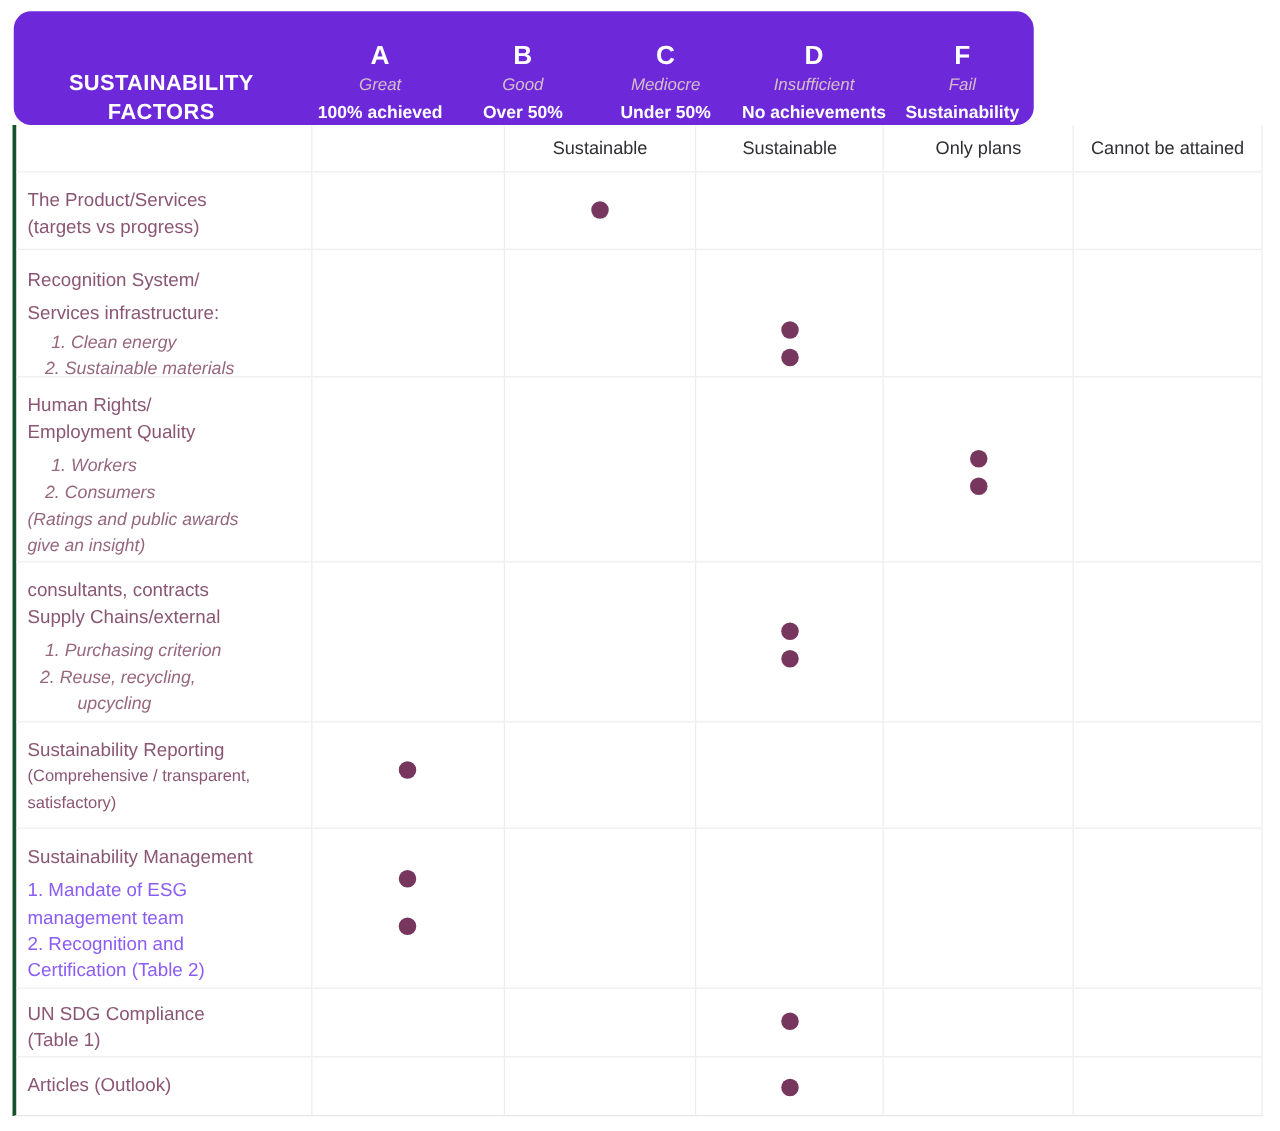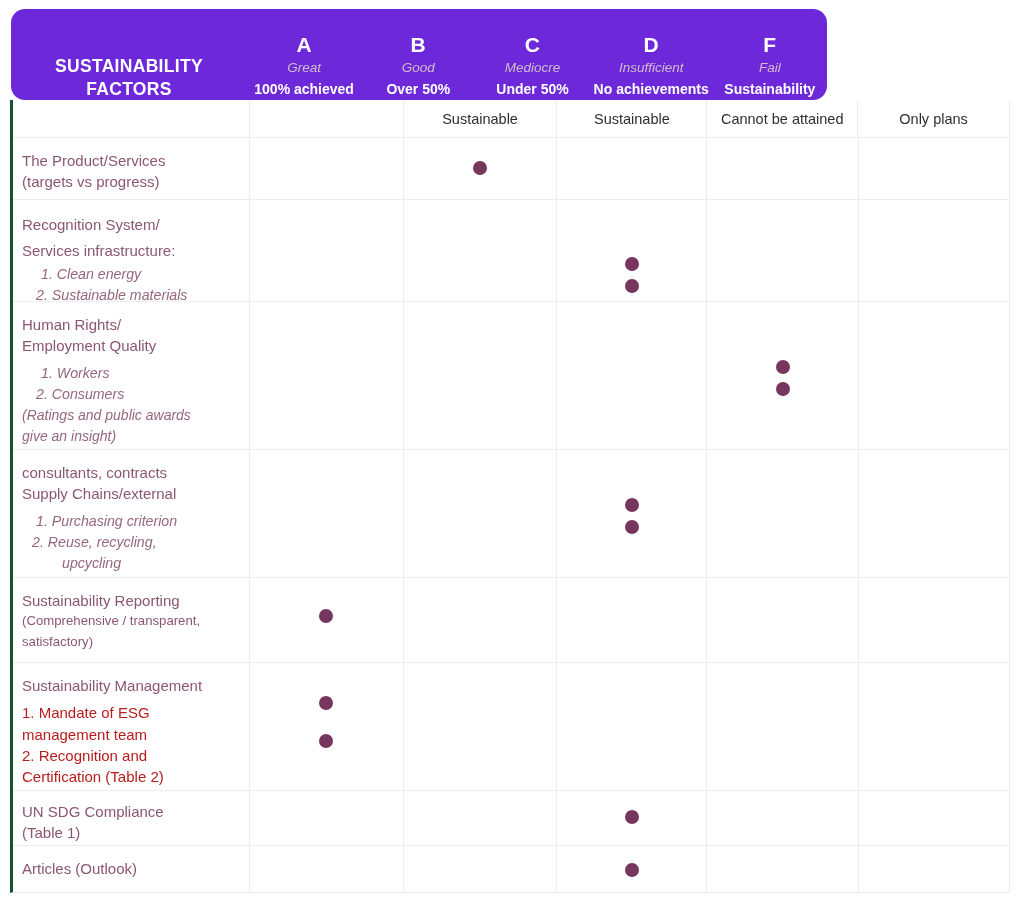--- a/index.html
+++ b/index.html
@@ -136,21 +136,21 @@
     color: #96677E;
   }
   .f-small {
     font-size: 13.2px;
     line-height: 1.58;
     color: #8B5674;
   }
   .f-plain {
     font-size: 15px;
     line-height: 1.42;
-    color: #b91c1c;
+    color: #8b5cf6;
   }
 
   
   .dots {
     position: relative;
     height: 100%;
   }
   .dot {
     position: absolute;
     width: 14px; height: 14px;
@@ -212,25 +212,25 @@
       </div>
       <div class="cell c-a">
         <span class="sublabel"></span>
       </div>
       <div class="cell c-b">
         <span class="sublabel">Sustainable</span>
       </div>
       <div class="cell c-c">
         <span class="sublabel">Sustainable</span>
       </div>
+      <div class="cell c-d">
+        <span class="sublabel">Only plans</span>
+      </div>
       <div class="cell c-f">
         <span class="sublabel">Cannot be attained</span>
-      </div>
-      <div class="cell c-d">
-        <span class="sublabel">Only plans</span>
       </div>
     </div>
 
     <div class="row" style="height:62px;">
       <div class="cell c-factor">
         <div class="factor">
           <div class="f-title">The Product/Services</div>
           <div class="f-title">(targets vs progress)</div>
         </div>
       </div>

